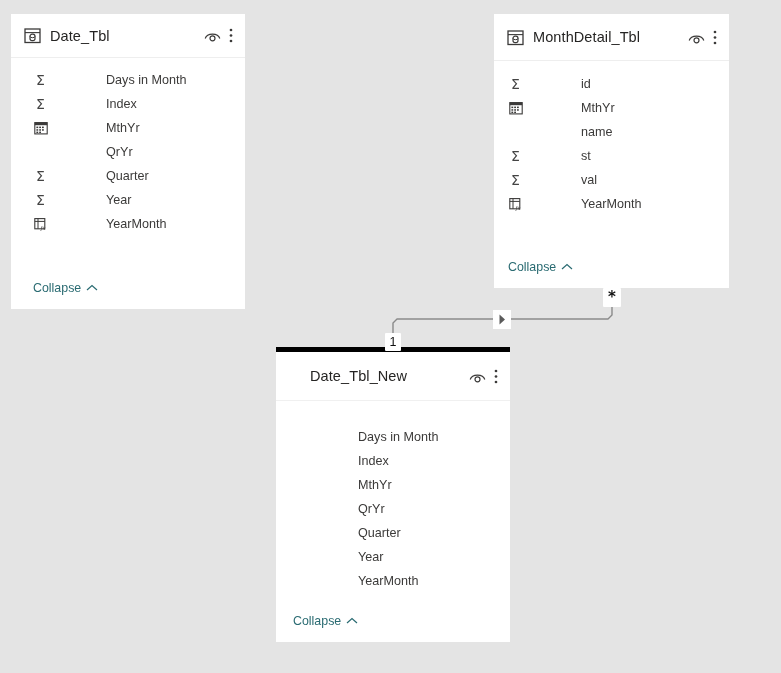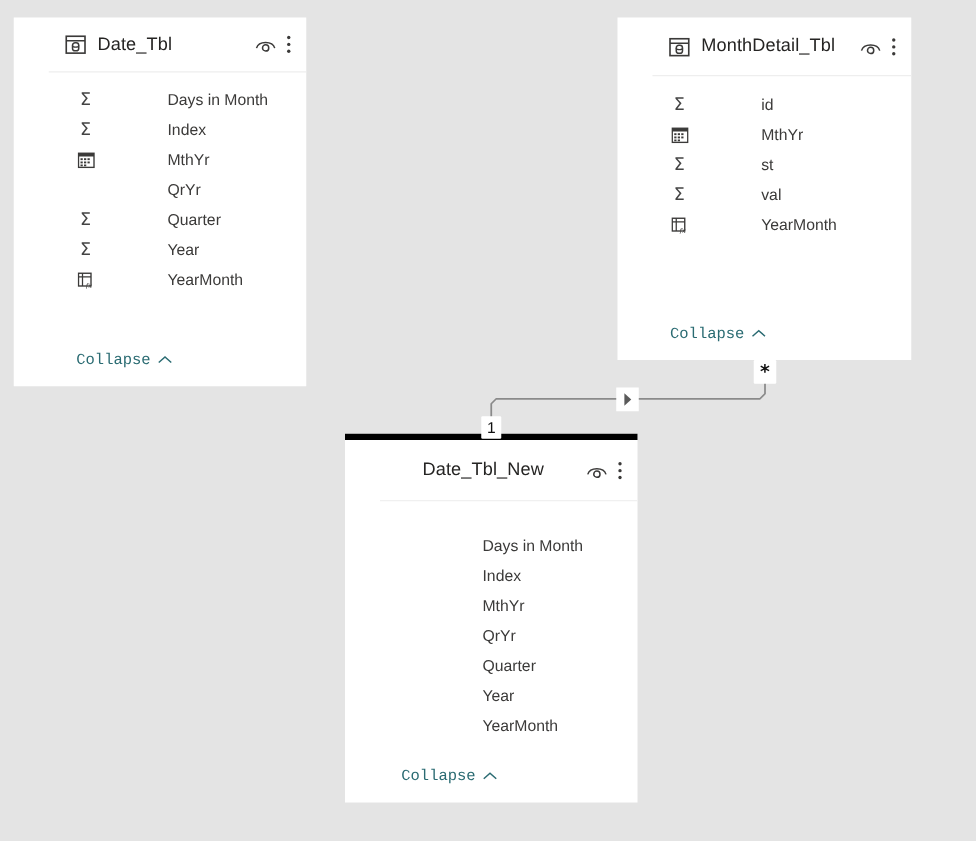--- a/index.html
+++ b/index.html
@@ -21,21 +21,20 @@
     inset: 0;
   }
 
   
   .table-card {
     position: absolute;
     background: #ffffff;
     box-sizing: border-box;
     display: flex;
     flex-direction: column;
-    padding-left: 28px;
   }
   .table-card.selected {
     border-top: 5px solid #000000;
   }
 
   .card-header {
     display: flex;
     align-items: center;
     box-sizing: border-box;
     flex: 0 0 auto;
@@ -105,21 +104,20 @@
 
   
   .collapse {
     flex: 0 0 auto;
     display: flex;
     align-items: center;
     gap: 5px;
     font-size: 12.4px;
     color: #2a6b72;
     cursor: pointer;
-    font-family: Liberation Mono, monospace;
   }
   .chev { width: 12px; height: 8px; display: block; }
 
   
   .rel-layer {
     position: absolute;
     left: 0; top: 0;
     width: 781px; height: 673px;
     pointer-events: none;
   }
@@ -295,20 +293,24 @@
                 <rect x="5.2" y="8.2" width="1.8" height="1.5"></rect>
                 <rect x="8" y="8.2" width="1.8" height="1.5"></rect>
               <rect x="2.4" y="10.6" width="1.8" height="1.4"></rect>
                 <rect x="5.2" y="10.6" width="1.8" height="1.4"></rect>
             </g>
           </svg>
         </span>
         <span class="field-name">MthYr</span>
       </div>
       <div class="field-row">
+        <span class="field-icon blank"></span>
+        <span class="field-name">name</span>
+      </div>
+      <div class="field-row">
         <span class="field-icon">
             <span class="sigma">Σ</span>
           </span>
         <span class="field-name">st</span>
       </div>
       <div class="field-row">
         <span class="field-icon">
             <span class="sigma">Σ</span>
           </span>
         <span class="field-name">val</span>

